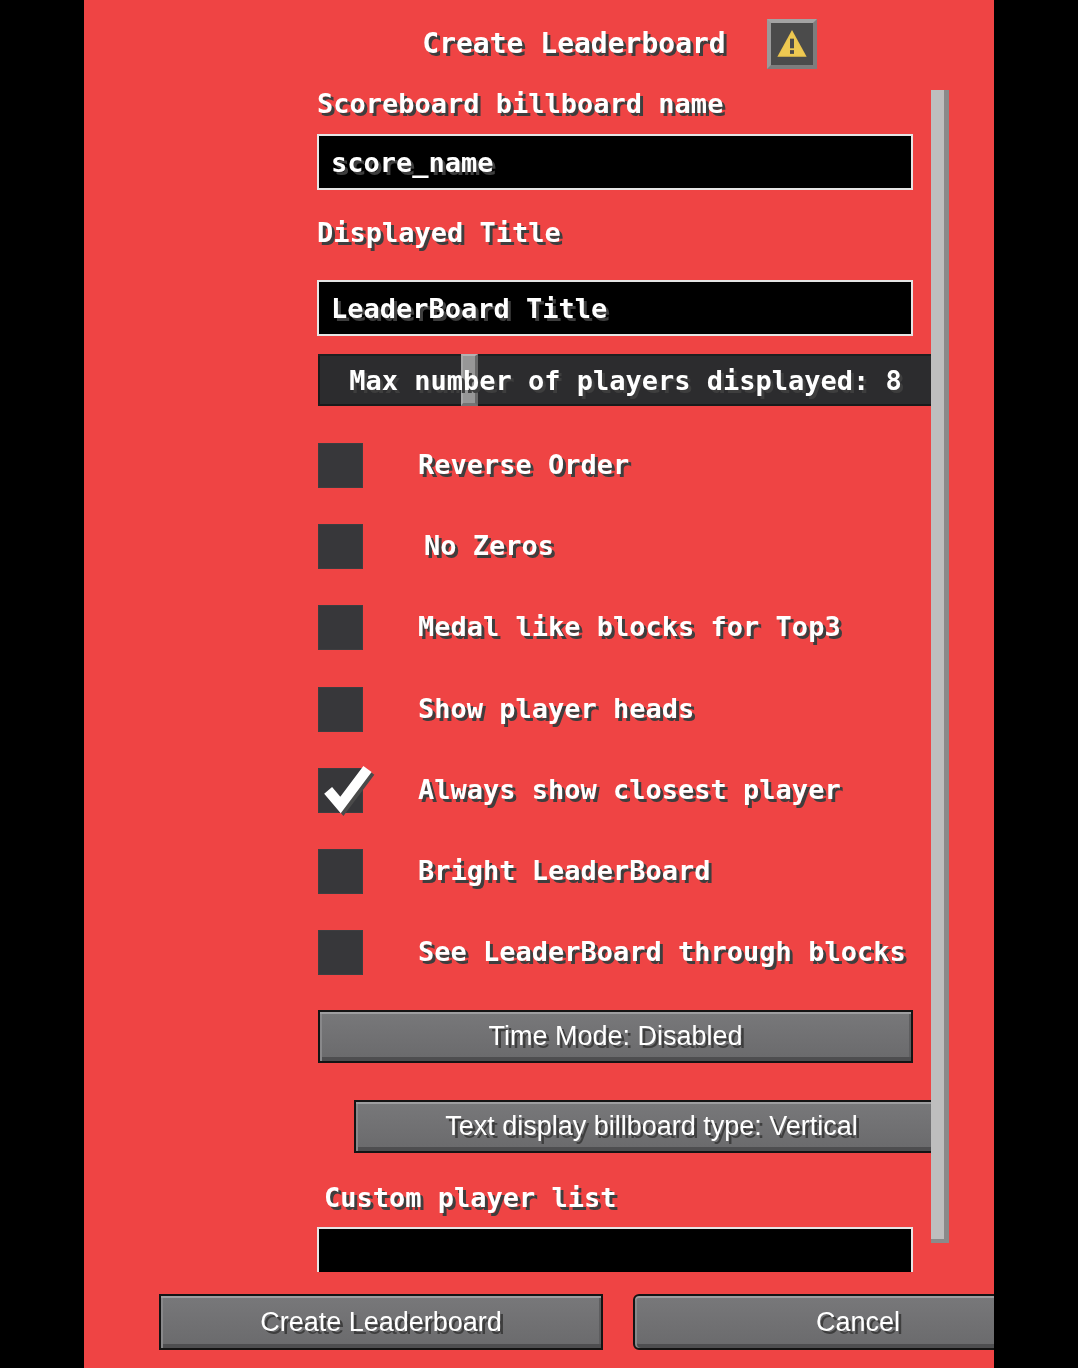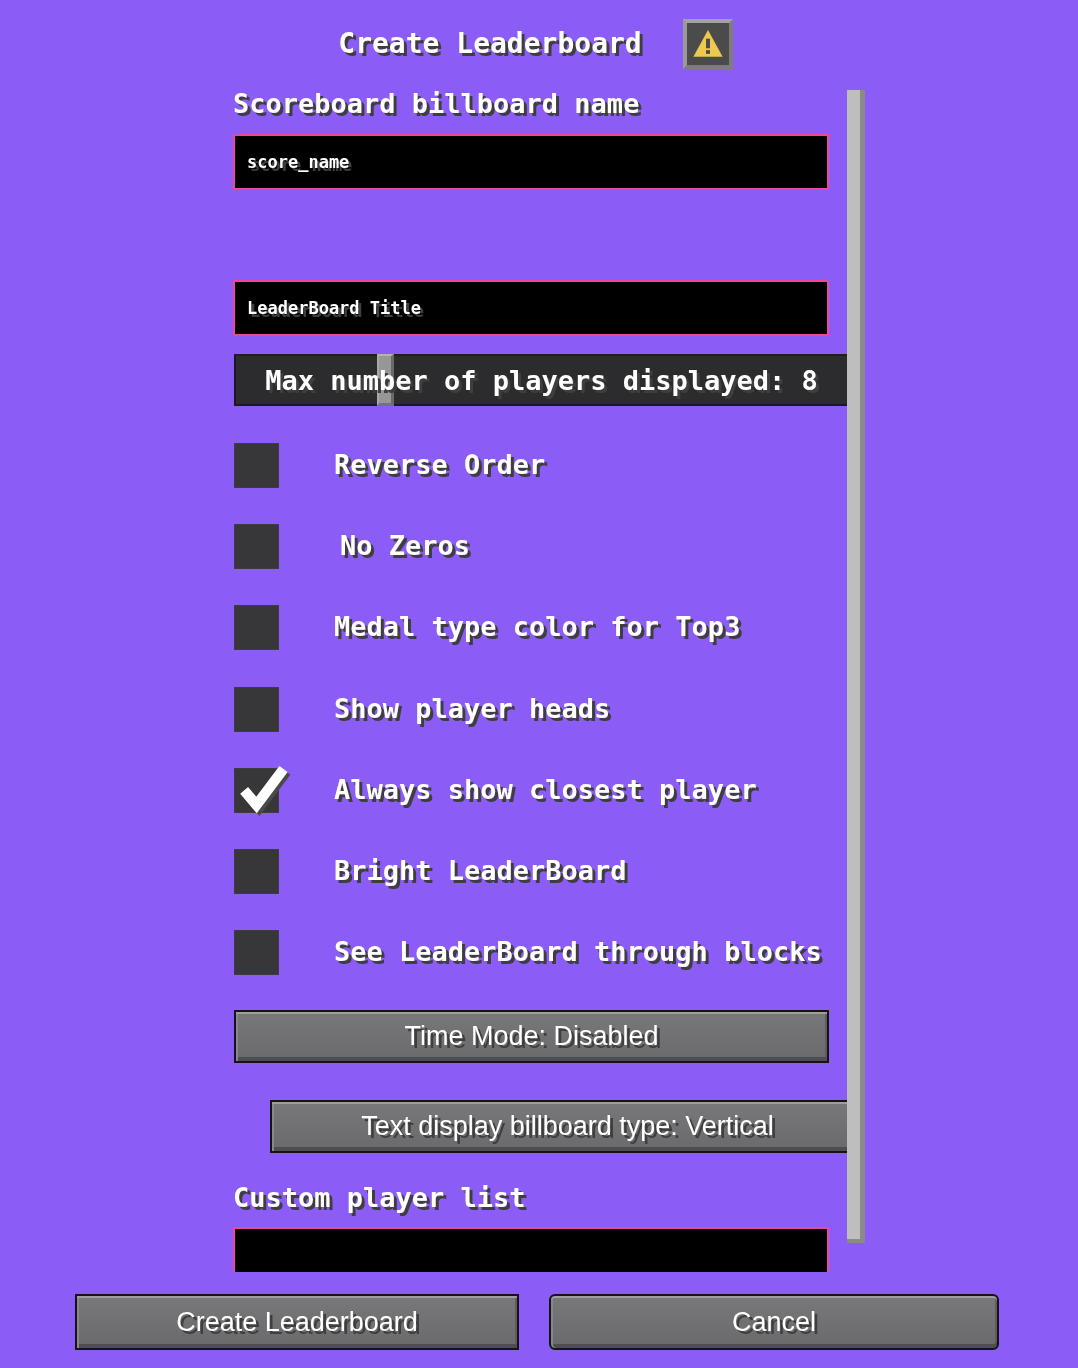--- a/index.html
+++ b/index.html
@@ -1,20 +1,20 @@
 <!DOCTYPE html>
 <html><head>
 <meta charset="utf-8">
 <style>
   html,body{margin:0;padding:0;background:#000;}
   .screen{
     position:relative;
-    width:1078px;height:1368px;
+    width:910px;height:1368px;
     margin:0 auto;
-    background:#8b5cf6;
+    background:#ef4444;
     font-family:"DejaVu Sans Mono", monospace;
     font-weight:bold;
     color:#fff;
     overflow:hidden;
   }
   .mc-text{
     color:#fff;
     text-shadow:3px 3px 0 #3e3e3e;
     font-size:27px;
     letter-spacing:0px;
@@ -30,26 +30,26 @@
     border:4px solid;
     border-color:#a3a3a3 #7d7d7d #7d7d7d #9a9a9a;
     box-sizing:border-box;
     display:flex;align-items:center;justify-content:center;
   }
   .warn-btn svg{width:34px;height:32px;display:block;}
 
   
   .mc-input{
     background:#000;
-    border:2px solid #ec4899;
+    border:2px solid #e5e5e5;
     box-sizing:border-box;
     color:#fff;
     font-family:"DejaVu Sans Mono", monospace;
     font-weight:bold;
-    font-size:17px;
+    font-size:27px;
     text-shadow:3px 3px 0 #3e3e3e;
     padding:0 0 0 12px;
     outline:none;
   }
   .mc-input.clipped{border-bottom:none;}
 
   
   .slider{
     left:234px;top:354px;width:595px;height:52px;
     background:#2c2c2e;
@@ -112,20 +112,21 @@
       <path d="M12 1.5 L23 21.5 H1 Z" fill="#edc64e"></path>
       <path d="M12 3.5 L21.5 20.5 H2.5 Z" fill="#eec952"></path>
       <rect x="10.5" y="8" width="3" height="7.2" fill="#4b4b4b"></rect>
       <rect x="10.5" y="16.6" width="3" height="2.8" fill="#4b4b4b"></rect>
     </svg>
   </div>
 
   <div class="abs mc-text" style="left:233px;top:88px;">Scoreboard billboard name</div>
   <input class="abs mc-input" style="left: 233px; top: 134px; width: 596px; height: 56px;" value="score_name">
 
+  <div class="abs mc-text" style="left:233px;top:217px;">Displayed Title</div>
   <input class="abs mc-input" style="left: 233px; top: 280px; width: 596px; height: 56px;" value="LeaderBoard Title">
 
   <div class="abs slider">
     <div class="slider-handle" style="left: 23.2%;"></div>
     <div class="slider-label mc-text">Max number of players displayed: 8</div>
   </div>
 
   <div class="abs check-row" style="top:443px;">
     <div class="checkbox">
       
@@ -135,21 +136,21 @@
   <div class="abs check-row" style="top:524px;">
     <div class="checkbox">
       
     </div>
     <span class="check-label mc-text" style="left:67px;">No Zeros</span>
   </div>
   <div class="abs check-row" style="top:605px;">
     <div class="checkbox">
       
     </div>
-    <span class="check-label mc-text">Medal type color for Top3</span>
+    <span class="check-label mc-text">Medal like blocks for Top3</span>
   </div>
   <div class="abs check-row" style="top:687px;">
     <div class="checkbox">
       
     </div>
     <span class="check-label mc-text">Show player heads</span>
   </div>
   <div class="abs check-row" style="top:768px;">
     <div class="checkbox checked">
       <svg class="tick" viewBox="0 0 24 24">
@@ -172,21 +173,21 @@
     <span class="check-label mc-text">See LeaderBoard through blocks</span>
   </div>
 
   <button class="abs mc-btn" style="left:234px;top:1010px;width:595px;height:53px;">
     <span class="mc-text">Time Mode: Disabled</span>
   </button>
   <button class="abs mc-btn" style="left:234px;top:1100px;width:595px;height:53px;margin-left:36px;">
     <span class="mc-text">Text display billboard type: Vertical</span>
   </button>
 
-  <div class="abs mc-text" style="left:233px;top:1182px;">Custom player list</div>
+  <div class="abs mc-text" style="left:240px;top:1182px;">Custom player list</div>
   <input class="abs mc-input clipped" style="left: 233px; top: 1227px; width: 596px; height: 45px;" value="">
 
   <div class="abs scroll-thumb"></div>
 
   <button class="abs mc-btn" style="left:75px;top:1294px;width:444px;height:56px;">
     <span class="mc-text">Create Leaderboard</span>
   </button>
   <button class="abs mc-btn" style="left:549px;top:1294px;width:450px;height:56px;border-radius:6px;">
     <span class="mc-text">Cancel</span>
   </button>

